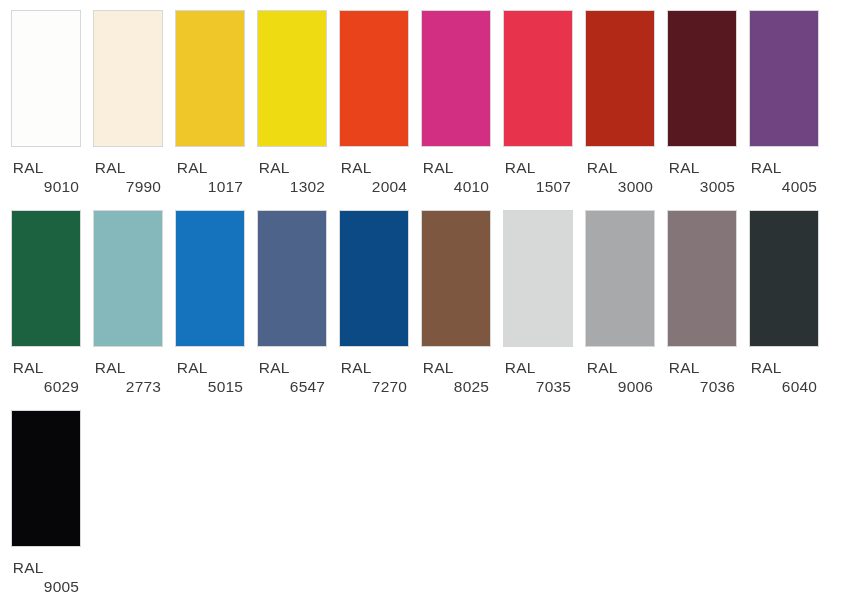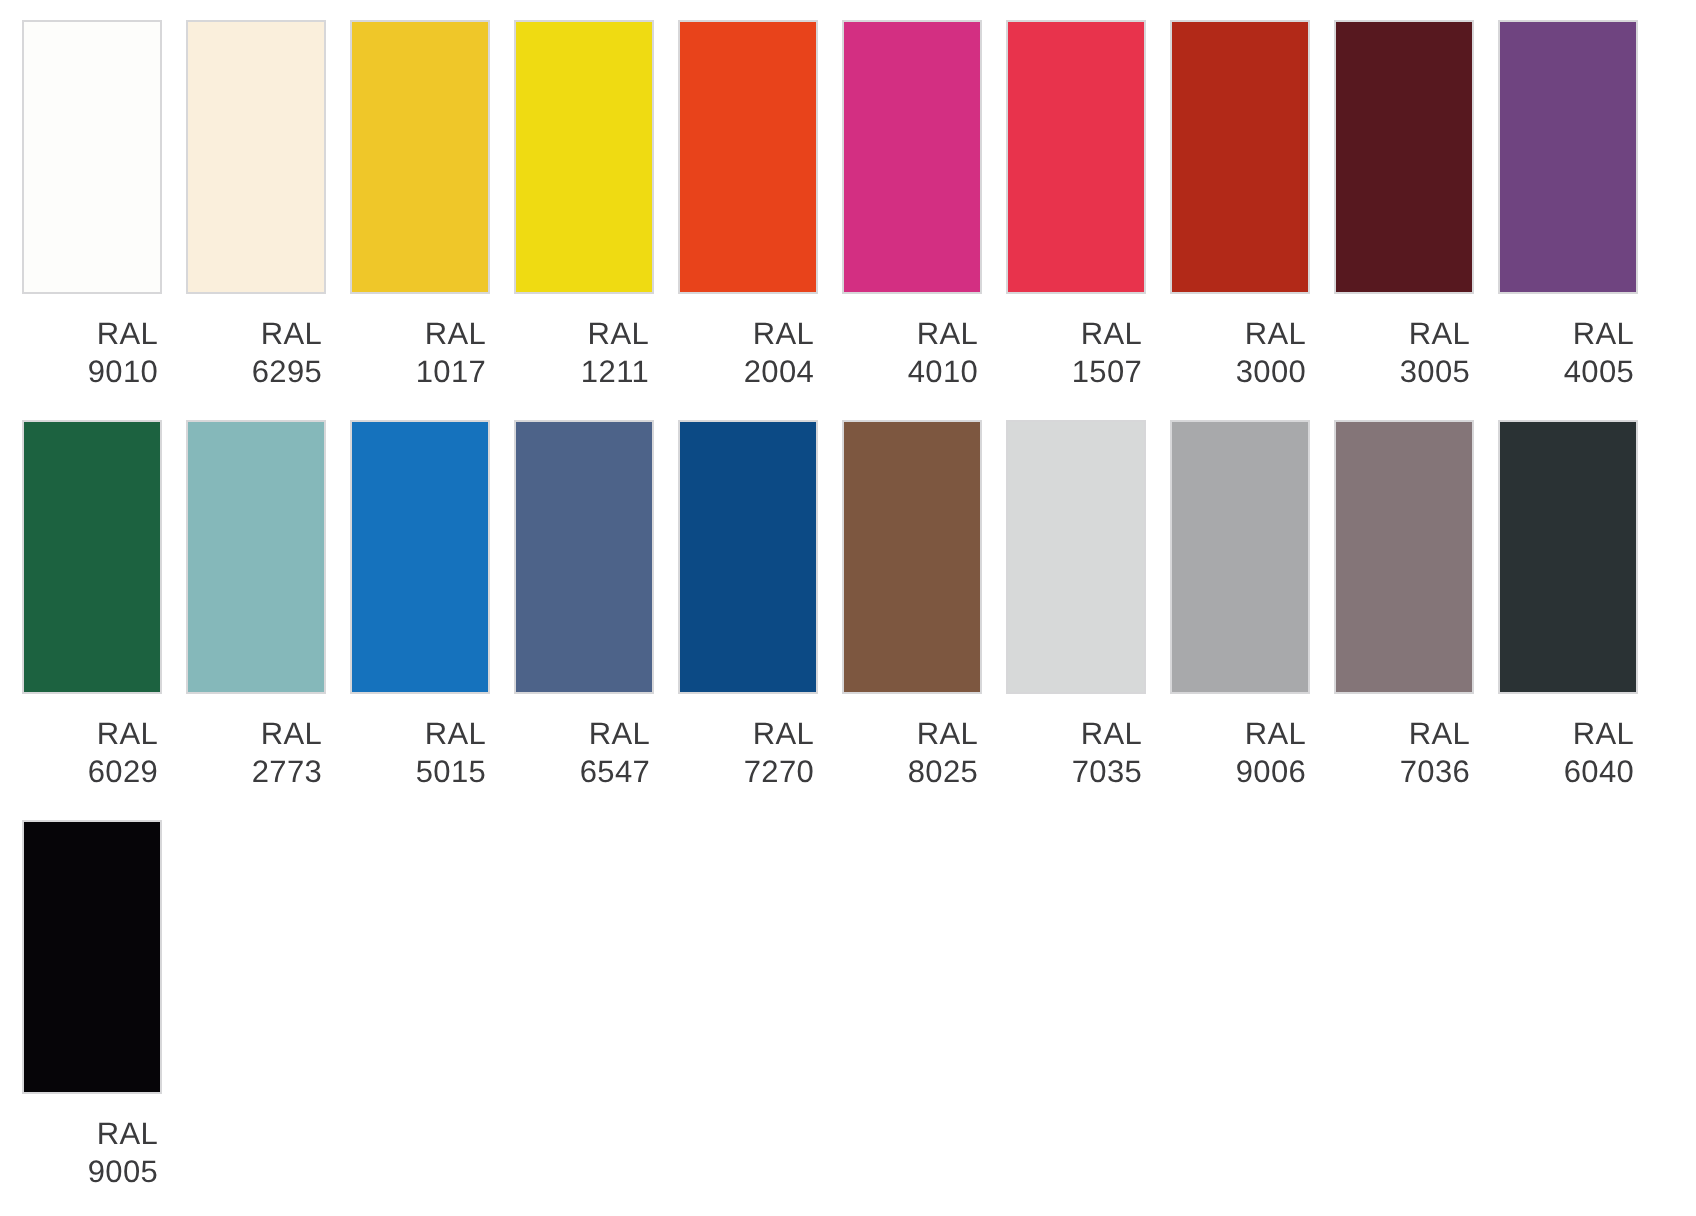--- a/index.html
+++ b/index.html
@@ -35,21 +35,21 @@
     align-items: center;
   }
   .swatch-chip {
     width: 70px;
     height: 137px;
     box-sizing: border-box;
     border: 1px solid #d7d7d9;
   }
   .swatch-label {
     margin-top: 11px;
-    text-align: right;
+    text-align: left;
     color: #3b3b3d;
     font-size: 15.5px;
     line-height: 19px;
     letter-spacing: 0.2px;
     white-space: nowrap;
   }
   .swatch-label .label-prefix {
     display: block;
   }
   .swatch-label .label-code {
@@ -66,35 +66,35 @@
         <div class="swatch-chip" style="background-color: rgb(253, 253, 251);"></div>
         <div class="swatch-label">
           <span class="label-prefix">RAL</span>
           <span class="label-code">9010</span>
         </div>
       </div>
       <div class="swatch-cell">
         <div class="swatch-chip" style="background-color: rgb(250, 239, 220);"></div>
         <div class="swatch-label">
           <span class="label-prefix">RAL</span>
-          <span class="label-code">6295</span>
+          <span class="label-code">7990</span>
         </div>
       </div>
       <div class="swatch-cell">
         <div class="swatch-chip" style="background-color: rgb(239, 199, 41);"></div>
         <div class="swatch-label">
           <span class="label-prefix">RAL</span>
           <span class="label-code">1017</span>
         </div>
       </div>
       <div class="swatch-cell">
         <div class="swatch-chip" style="background-color: rgb(239, 219, 18);"></div>
         <div class="swatch-label">
           <span class="label-prefix">RAL</span>
-          <span class="label-code">1211</span>
+          <span class="label-code">1302</span>
         </div>
       </div>
       <div class="swatch-cell">
         <div class="swatch-chip" style="background-color: rgb(232, 67, 27);"></div>
         <div class="swatch-label">
           <span class="label-prefix">RAL</span>
           <span class="label-code">2004</span>
         </div>
       </div>
       <div class="swatch-cell">

